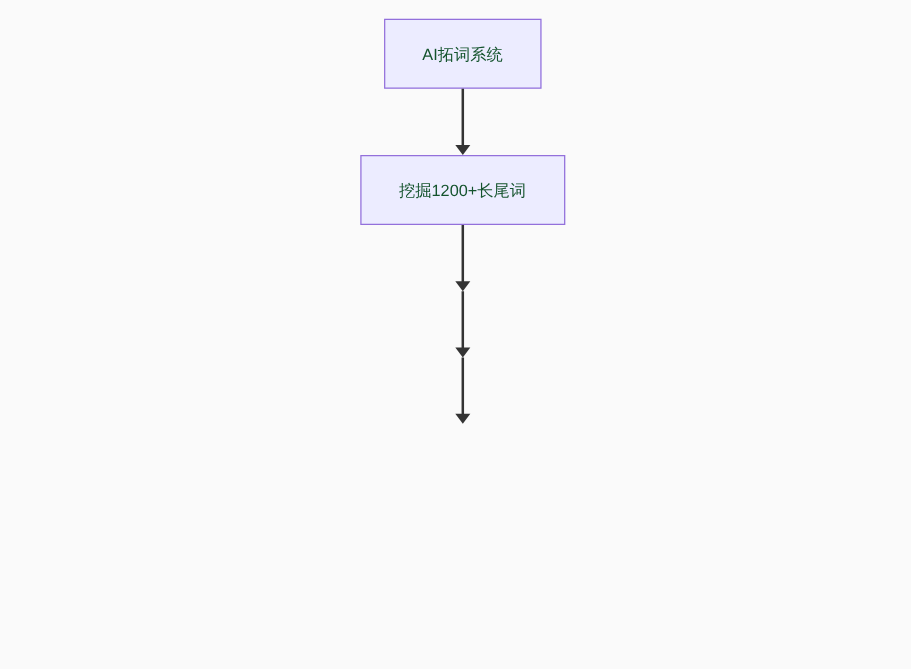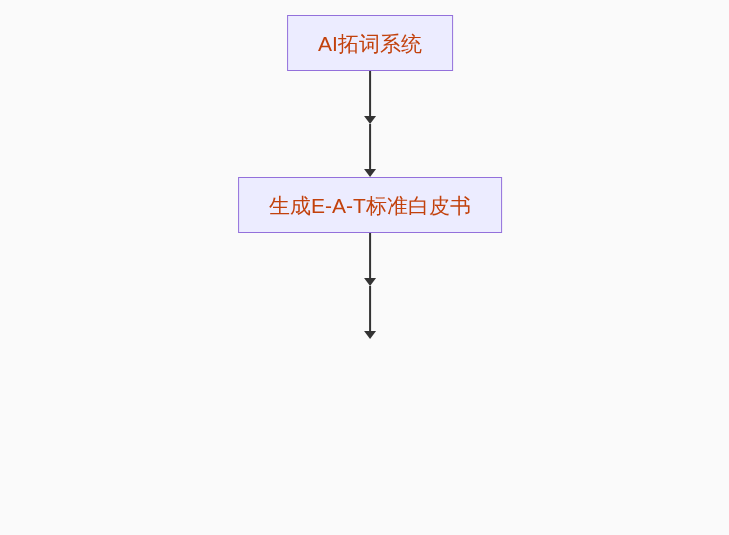--- a/index.html
+++ b/index.html
@@ -25,22 +25,22 @@
   }
   .node {
     box-sizing: border-box;
     height: 56px;
     padding: 0 30px;
     background: #ECECFF;
     border: 1.5px solid #9370DB;
     display: flex;
     align-items: center;
     justify-content: center;
-    font-size: 21px;
-    color: #c2410c;
+    font-size: 13px;
+    color: #14532d;
     white-space: nowrap;
     line-height: 1;
   }
   .edge {
     position: relative;
     height: 53px;
     width: 14px;
   }
   .edge .line {
     position: absolute;
@@ -70,29 +70,29 @@
 
   <div class="node">
     <span>AI拓词系统</span>
   </div>
 
   <div class="edge">
     <div class="line"></div>
     <div class="head"></div>
   </div>
 
+  <div class="node">
+    <span>挖掘1200+长尾词</span>
+  </div>
 
   <div class="edge">
     <div class="line"></div>
     <div class="head"></div>
   </div>
 
-  <div class="node">
-    <span>生成E-A-T标准白皮书</span>
-  </div>
 
   <div class="edge">
     <div class="line"></div>
     <div class="head"></div>
   </div>
 
 
   <div class="edge">
     <div class="line"></div>
     <div class="head"></div>

